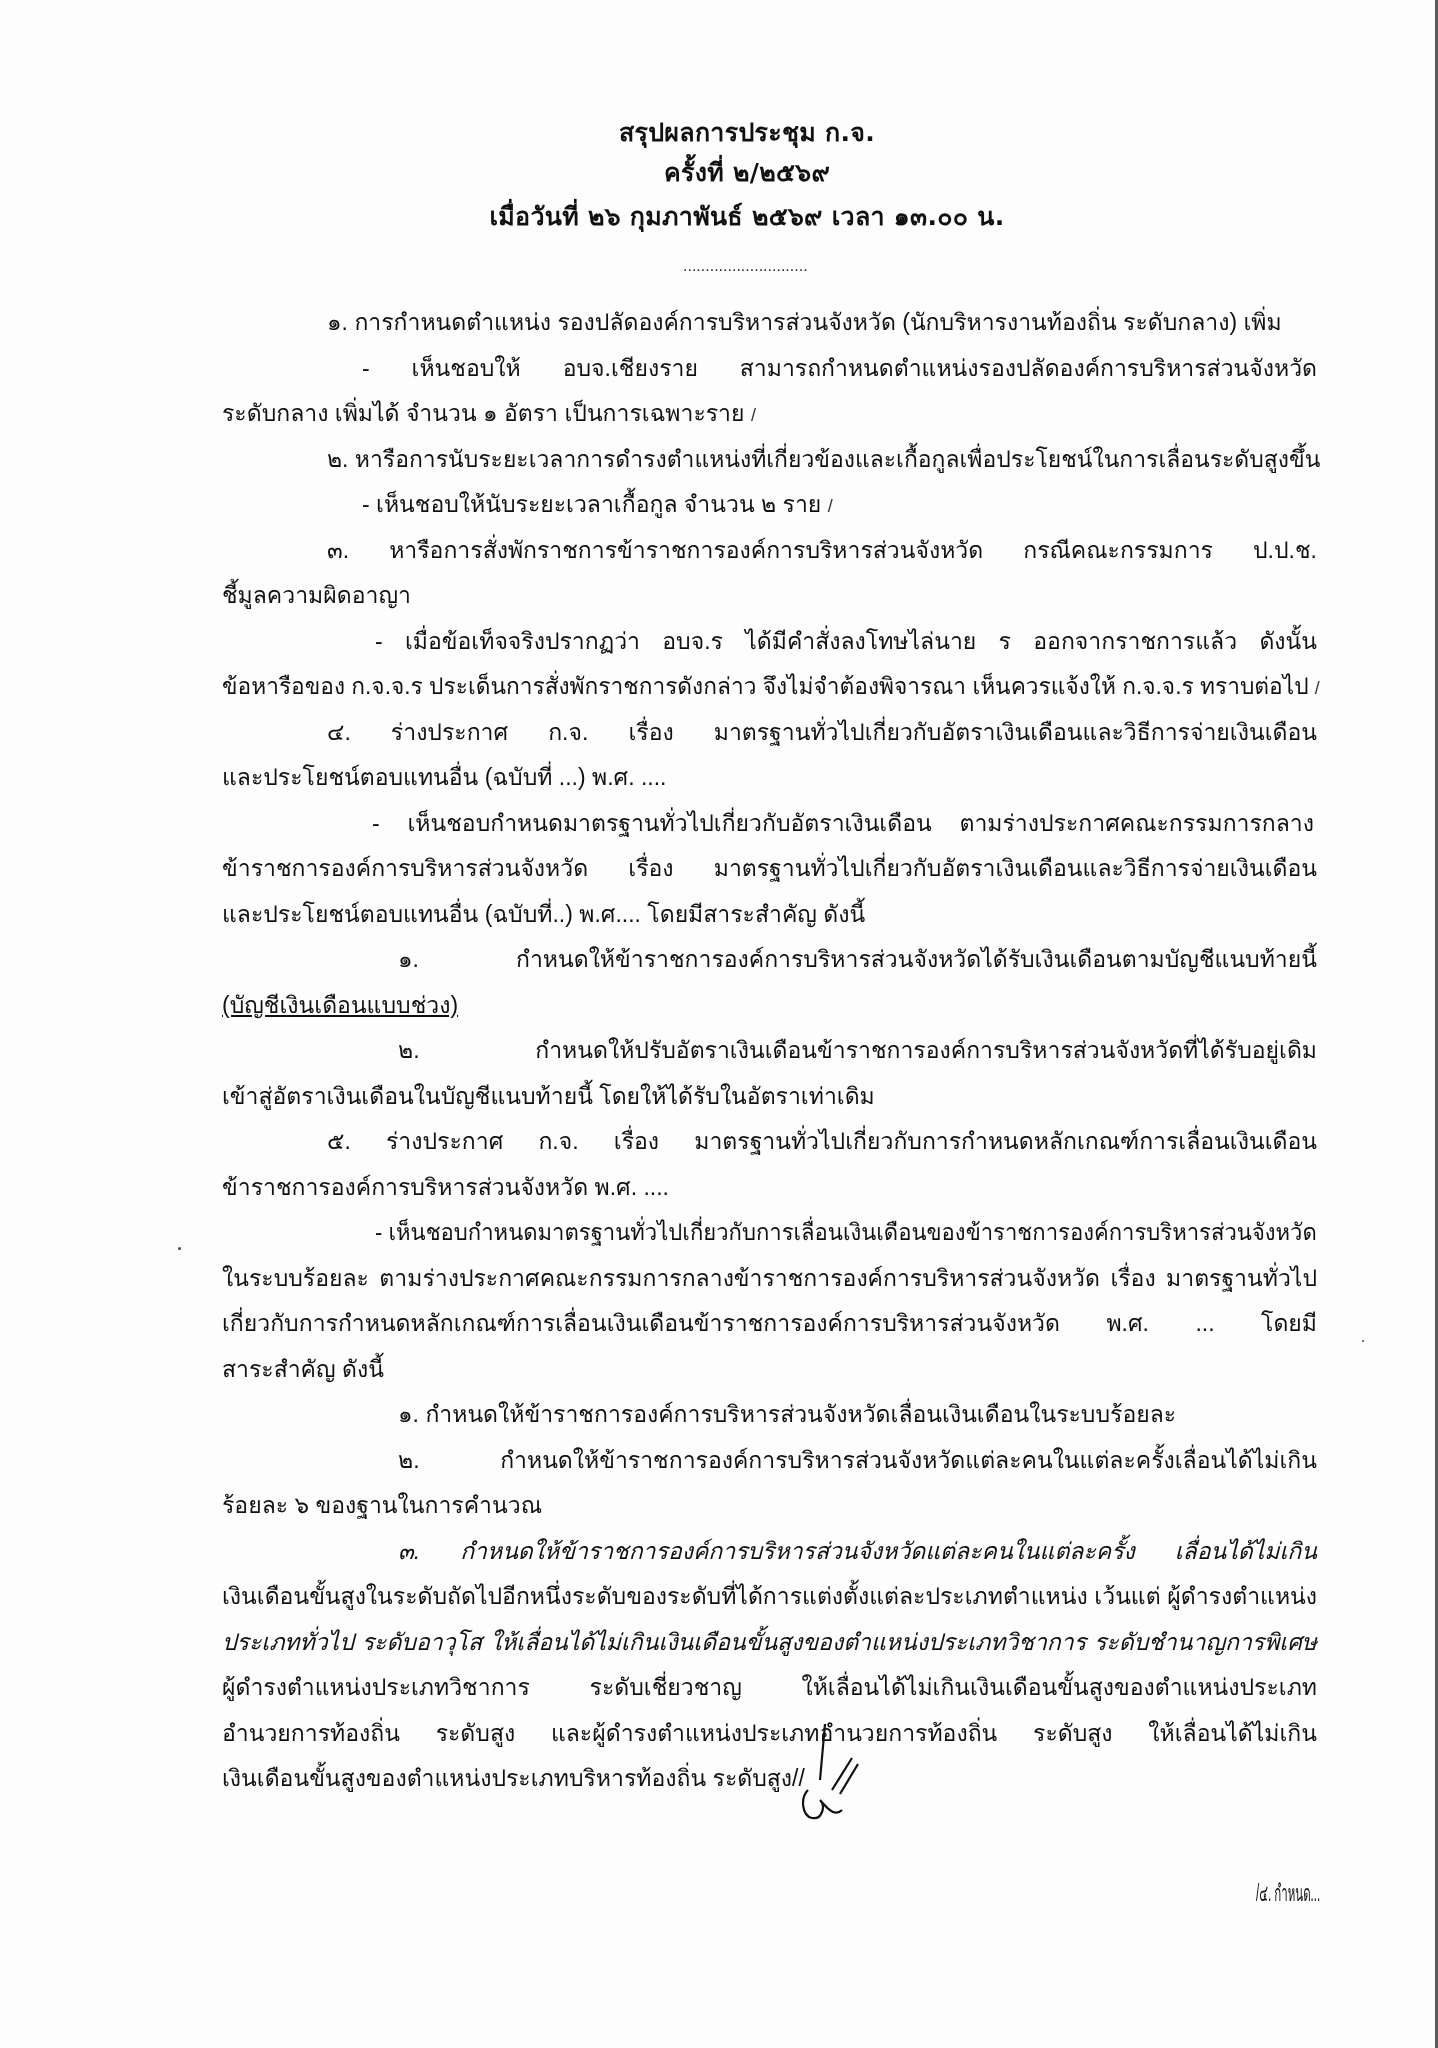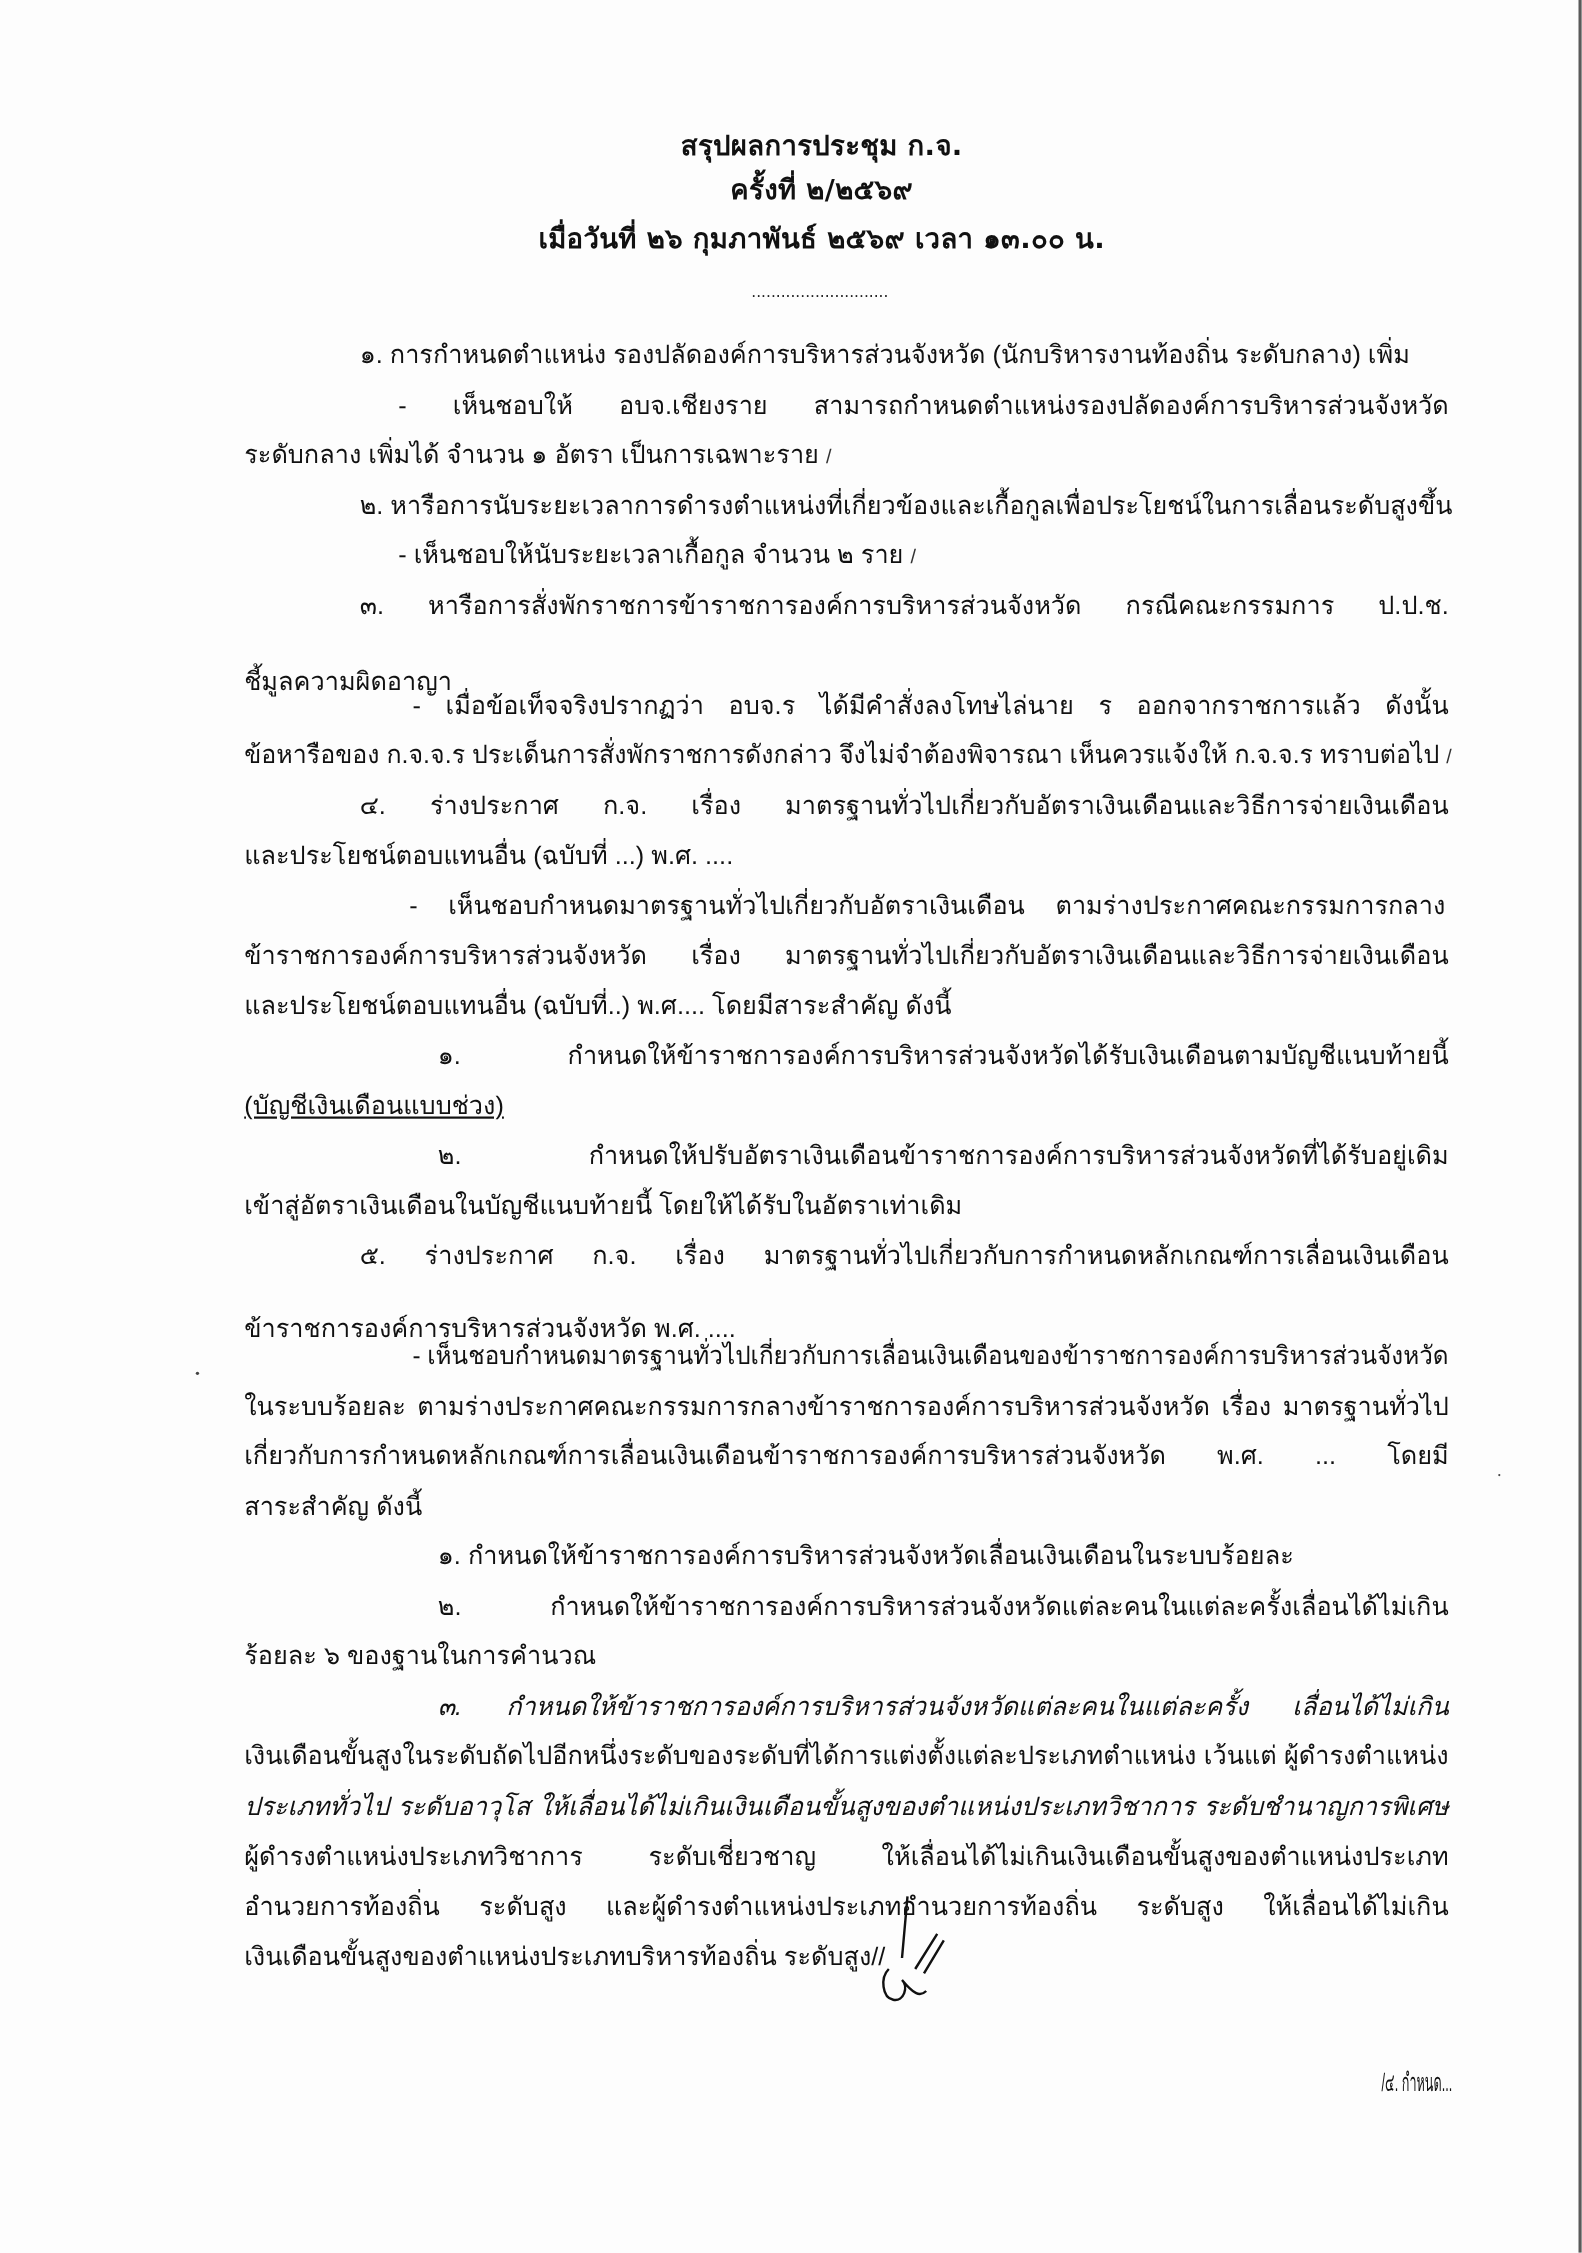--- a/index.html
+++ b/index.html
@@ -31,36 +31,36 @@
   <div class="dots">............................</div>
 
   <div class="ln" style="top:307px;left:327px;">๑. การกำหนดตำแหน่ง รองปลัดองค์การบริหารส่วนจังหวัด (นักบริหารงานท้องถิ่น ระดับกลาง) เพิ่ม</div>
   <div class="ln j" style="top:353px;left:362px;width:955px;">- เห็นชอบให้ อบจ.เชียงราย สามารถกำหนดตำแหน่งรองปลัดองค์การบริหารส่วนจังหวัด</div>
   <div class="ln" style="top:398px;left:222px;"><span>ระดับกลาง เพิ่มได้ จำนวน ๑ อัตรา เป็นการเฉพาะราย</span> <span class="mark">/</span></div>
 
   <div class="ln" style="top: 444px; left: 327px; transform: scaleX(0.996988);">๒. หารือการนับระยะเวลาการดำรงตำแหน่งที่เกี่ยวข้องและเกื้อกูลเพื่อประโยชน์ในการเลื่อนระดับสูงขึ้น</div>
   <div class="ln" style="top:489px;left:362px;"><span>- เห็นชอบให้นับระยะเวลาเกื้อกูล จำนวน ๒ ราย</span> <span class="mark">/</span></div>
 
   <div class="ln j" style="top:535px;left:327px;width:990px;">๓. หารือการสั่งพักราชการข้าราชการองค์การบริหารส่วนจังหวัด กรณีคณะกรรมการ ป.ป.ช.</div>
-  <div class="ln" style="top:604px;left:222px;">ชี้มูลความผิดอาญา</div>
+  <div class="ln" style="top:580px;left:222px;">ชี้มูลความผิดอาญา</div>
   <div class="ln j" style="top:626px;left:375px;width:942px;">- เมื่อข้อเท็จจริงปรากฏว่า อบจ.ร ได้มีคำสั่งลงโทษไล่นาย ร ออกจากราชการแล้ว ดังนั้น</div>
   <div class="ln" style="top: 671px; left: 222px; transform: scaleX(0.98741);"><span>ข้อหารือของ ก.จ.จ.ร ประเด็นการสั่งพักราชการดังกล่าว จึงไม่จำต้องพิจารณา เห็นควรแจ้งให้ ก.จ.จ.ร ทราบต่อไป</span> <span class="mark">/</span></div>
 
   <div class="ln j" style="top:717px;left:327px;width:990px;">๔. ร่างประกาศ ก.จ. เรื่อง มาตรฐานทั่วไปเกี่ยวกับอัตราเงินเดือนและวิธีการจ่ายเงินเดือน</div>
   <div class="ln" style="top:762px;left:222px;">และประโยชน์ตอบแทนอื่น (ฉบับที่ ...) พ.ศ. ....</div>
   <div class="ln j" style="top:808px;left:372px;width:942px;">- เห็นชอบกำหนดมาตรฐานทั่วไปเกี่ยวกับอัตราเงินเดือน ตามร่างประกาศคณะกรรมการกลาง</div>
   <div class="ln j" style="top:853px;left:222px;width:1095px;">ข้าราชการองค์การบริหารส่วนจังหวัด เรื่อง มาตรฐานทั่วไปเกี่ยวกับอัตราเงินเดือนและวิธีการจ่ายเงินเดือน</div>
   <div class="ln" style="top:899px;left:222px;">และประโยชน์ตอบแทนอื่น (ฉบับที่..) พ.ศ.... โดยมีสาระสำคัญ ดังนี้</div>
   <div class="ln j" style="top:944px;left:398px;width:919px;">๑. กำหนดให้ข้าราชการองค์การบริหารส่วนจังหวัดได้รับเงินเดือนตามบัญชีแนบท้ายนี้</div>
   <div class="ln" style="top:990px;left:222px;text-decoration:underline;">(บัญชีเงินเดือนแบบช่วง)</div>
   <div class="ln j" style="top:1035px;left:398px;width:919px;">๒. กำหนดให้ปรับอัตราเงินเดือนข้าราชการองค์การบริหารส่วนจังหวัดที่ได้รับอยู่เดิม</div>
   <div class="ln" style="top:1081px;left:222px;">เข้าสู่อัตราเงินเดือนในบัญชีแนบท้ายนี้ โดยให้ได้รับในอัตราเท่าเดิม</div>
 
   <div class="ln j" style="top:1126px;left:327px;width:990px;">๕. ร่างประกาศ ก.จ. เรื่อง มาตรฐานทั่วไปเกี่ยวกับการกำหนดหลักเกณฑ์การเลื่อนเงินเดือน</div>
-  <div class="ln" style="top:1172px;left:222px;margin-top:20px;">ข้าราชการองค์การบริหารส่วนจังหวัด พ.ศ. ....</div>
+  <div class="ln" style="top:1172px;left:222px;">ข้าราชการองค์การบริหารส่วนจังหวัด พ.ศ. ....</div>
   <div class="ln j" style="top: 1217px; left: 375px; width: 942px; text-align-last: left; transform: scaleX(0.959267);">- เห็นชอบกำหนดมาตรฐานทั่วไปเกี่ยวกับการเลื่อนเงินเดือนของข้าราชการองค์การบริหารส่วนจังหวัด</div>
   <div class="ln j" style="top:1263px;left:222px;width:1095px;">ในระบบร้อยละ ตามร่างประกาศคณะกรรมการกลางข้าราชการองค์การบริหารส่วนจังหวัด เรื่อง มาตรฐานทั่วไป</div>
   <div class="ln j" style="top:1308px;left:222px;width:1095px;">เกี่ยวกับการกำหนดหลักเกณฑ์การเลื่อนเงินเดือนข้าราชการองค์การบริหารส่วนจังหวัด พ.ศ. ... โดยมี</div>
   <div class="ln" style="top:1354px;left:222px;text-align:right;">สาระสำคัญ ดังนี้</div>
   <div class="ln" style="top:1399px;left:398px;">๑. กำหนดให้ข้าราชการองค์การบริหารส่วนจังหวัดเลื่อนเงินเดือนในระบบร้อยละ</div>
   <div class="ln j" style="top:1445px;left:398px;width:919px;">๒. กำหนดให้ข้าราชการองค์การบริหารส่วนจังหวัดแต่ละคนในแต่ละครั้งเลื่อนได้ไม่เกิน</div>
   <div class="ln" style="top:1490px;left:222px;">ร้อยละ ๖ ของฐานในการคำนวณ</div>
   <div class="ln j" style="top:1536px;left:398px;width:919px;font-style:italic;">๓. กำหนดให้ข้าราชการองค์การบริหารส่วนจังหวัดแต่ละคนในแต่ละครั้ง เลื่อนได้ไม่เกิน</div>
   <div class="ln j" style="top:1581px;left:222px;width:1095px;">เงินเดือนขั้นสูงในระดับถัดไปอีกหนึ่งระดับของระดับที่ได้การแต่งตั้งแต่ละประเภทตำแหน่ง เว้นแต่ ผู้ดำรงตำแหน่ง</div>
   <div class="ln j" style="top:1627px;left:222px;width:1095px;font-style:italic;">ประเภททั่วไป ระดับอาวุโส ให้เลื่อนได้ไม่เกินเงินเดือนขั้นสูงของตำแหน่งประเภทวิชาการ ระดับชำนาญการพิเศษ</div>

